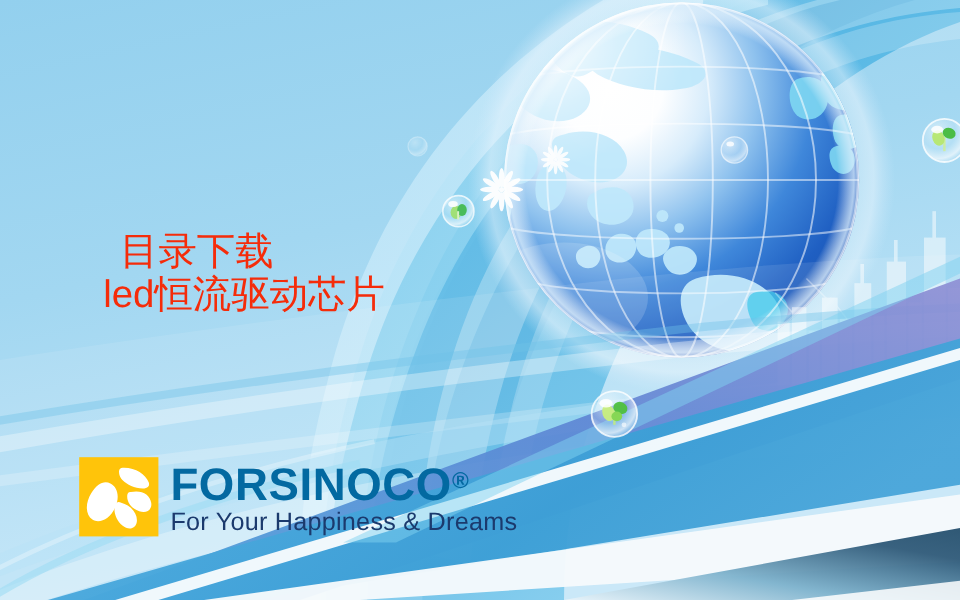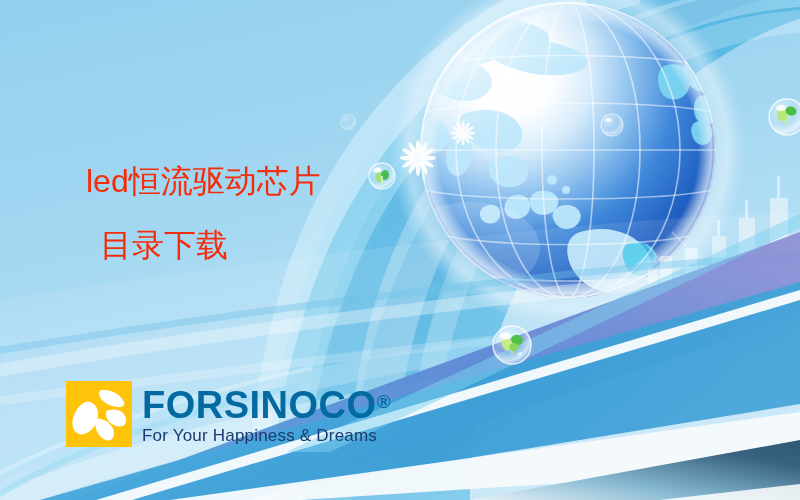--- a/index.html
+++ b/index.html
@@ -90,21 +90,21 @@
     white-space: nowrap;
   }
   .logo-word .reg {
     font-size: 19px;
     vertical-align: 10px;
     letter-spacing: 0;
   }
   .logo-tag {
     color: #1b3a6d;
     font-family: "Liberation Sans", sans-serif;
-    font-size: 17px;
+    font-size: 21px;
     font-weight: normal;
     line-height: 19px;
     margin-top: 2px;
     letter-spacing: 0.2px;
     white-space: nowrap;
   }
 </style>
 </head>
 <body>
 
@@ -462,22 +462,22 @@
 
       <g transform="translate(348,122)" opacity="0.55">
         <circle r="8" fill="url(#bub)"></circle>
         <circle r="8" fill="none" stroke="#ffffff" stroke-opacity="0.55" stroke-width="1"></circle>
       </g>
 
     </g>
   </svg>
 
   <div class="headline">
+    <div class="headline-line l2">目录下载</div>
     <div class="headline-line l1">led恒流驱动芯片</div>
-    <div class="headline-line l2">目录下载</div>
   </div>
 
   <div class="logo">
     <div class="logo-mark">
       <svg viewBox="0 0 66 66">
         <g fill="#ffffff">
 
           <path d="M35,9 C46,8 55,14 58,21 C59,24 57,26 53,26 C46,26 40,23 36,19 C33,16 32,10 35,9 Z"></path>
 
           <path d="M43,29 C52,27 59,31 60,38 C61,44 56,47 50,45 C44,43 40,38 40,33 C40,30 41,29 43,29 Z"></path>

